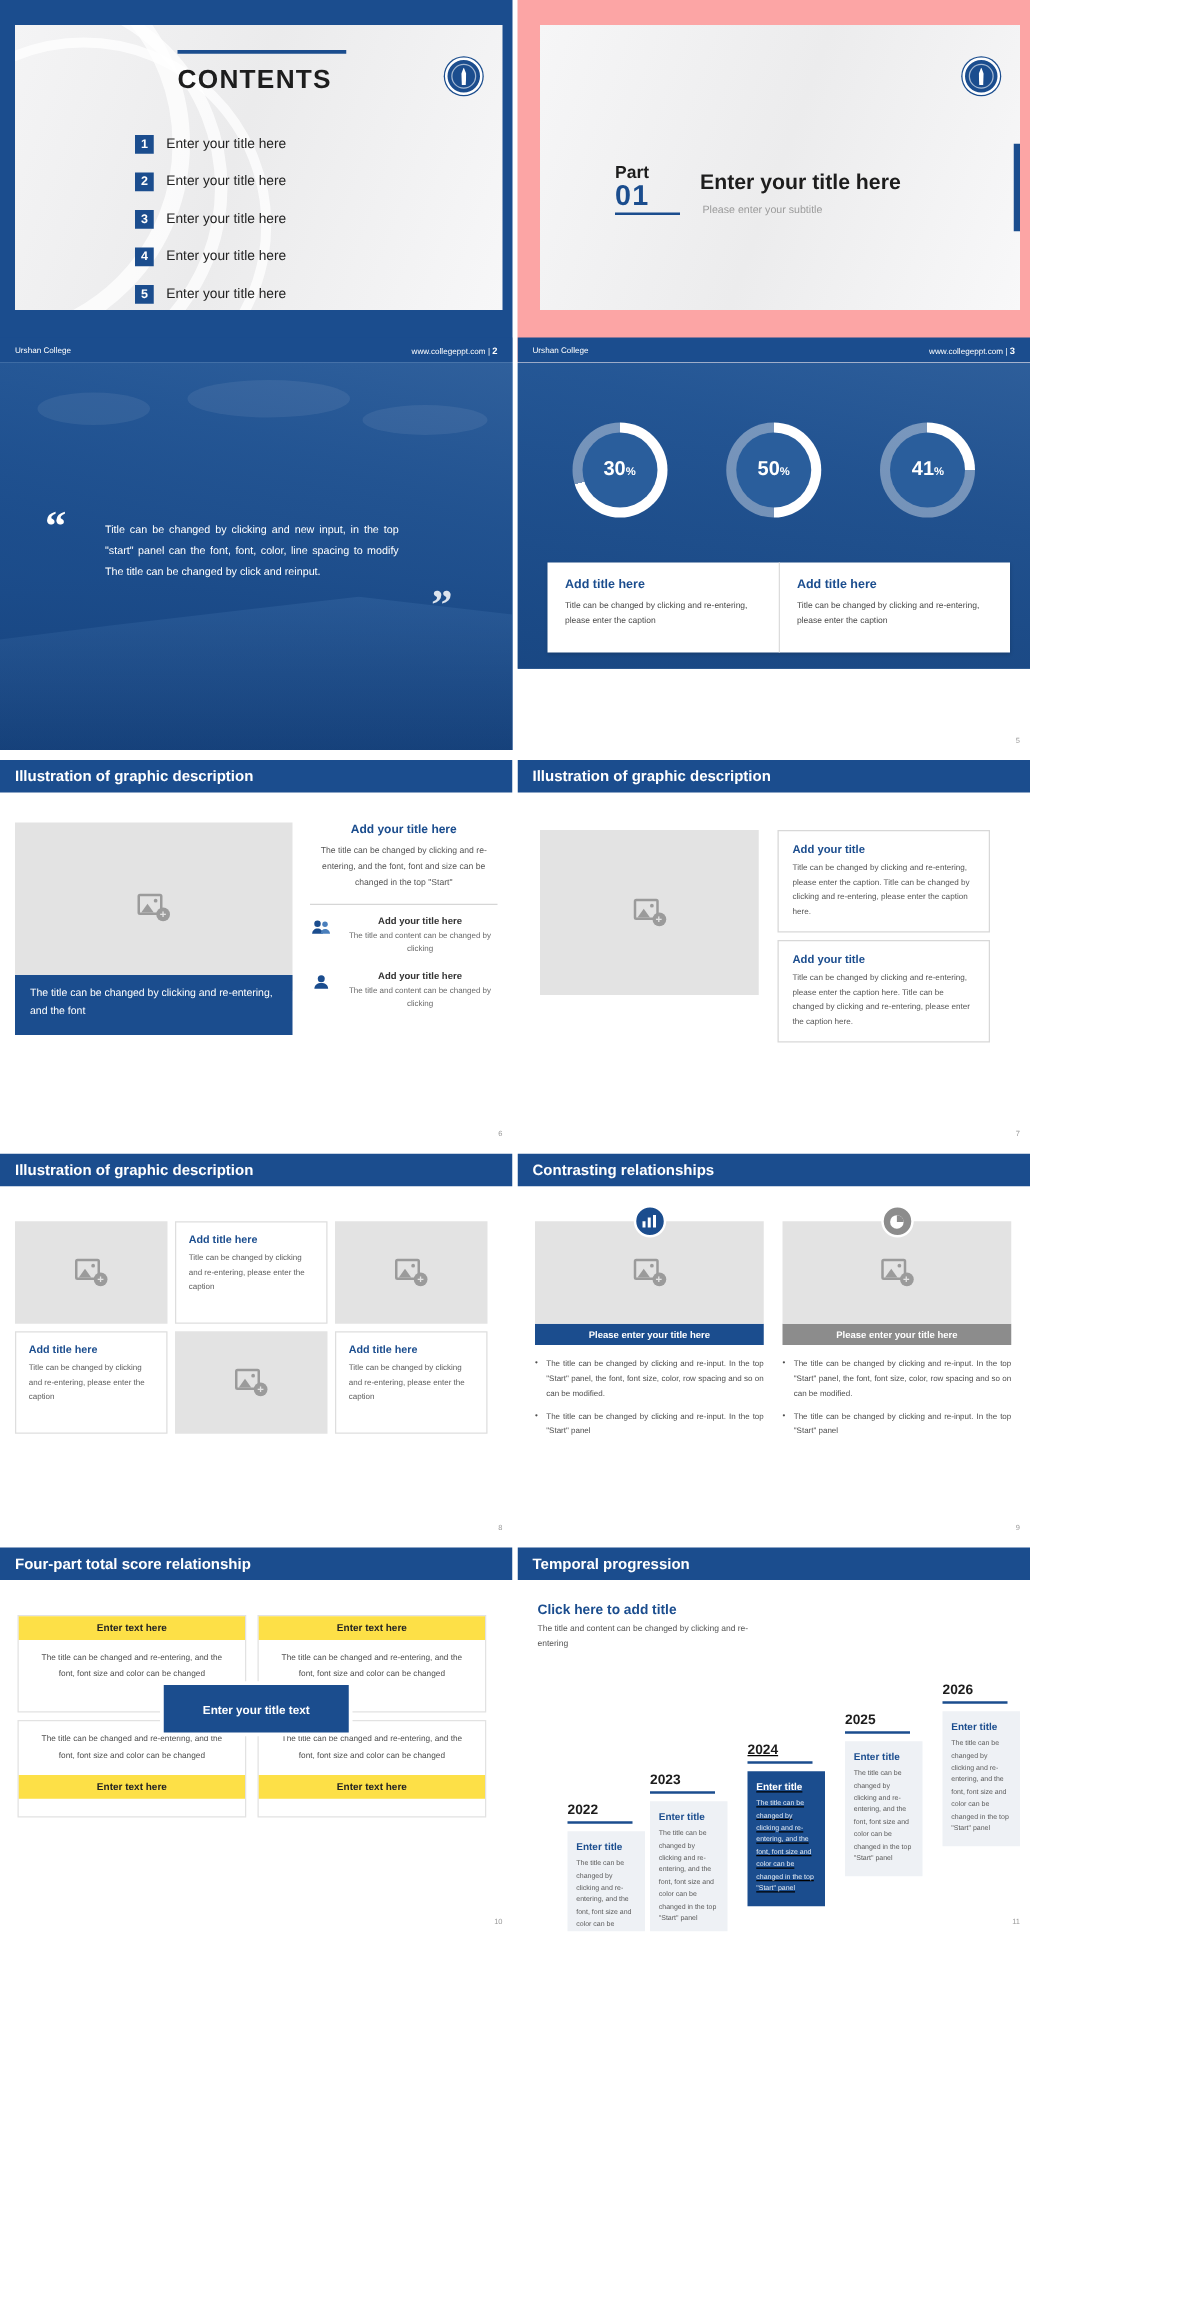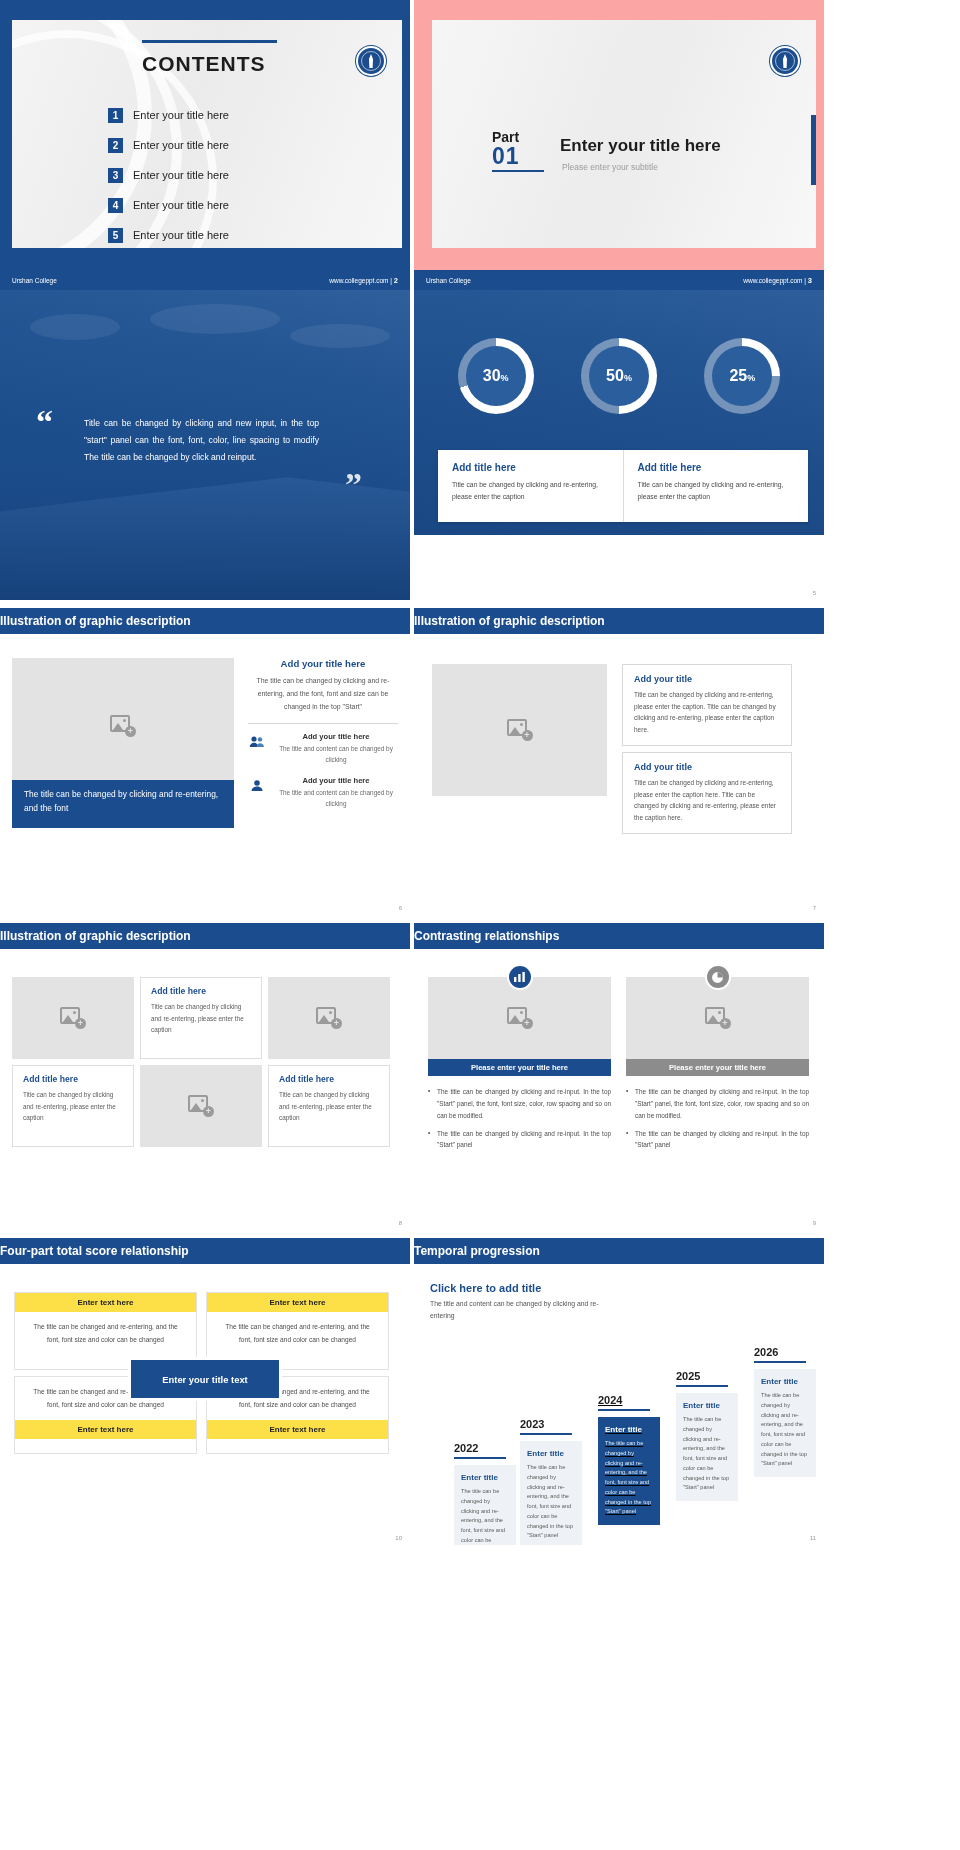--- a/index.html
+++ b/index.html
@@ -6,21 +6,21 @@
   body {
     width:960px; height:1850px;
     background:#ffffff;
     font-family:"Liberation Sans", sans-serif;
     overflow:hidden;
   }
   .grid { display:grid; grid-template-columns:410px 410px; column-gap:4px; width:960px; }
   .slide { position:relative; overflow:hidden; background:#fff; }
   .bar-title {
     background:#1b4d8e; color:#fff; font-weight:bold;
-    display:flex; align-items:center; 
+    display:flex; align-items:center; padding-left:12px;
   }
   .pagenum { position:absolute; right:8px; bottom:4px; font-size:6px; color:#999; }
   .phimg {
     background:#e3e3e3; display:flex; align-items:center; justify-content:center;
   }
   .phicon { width:26px; height:22px; position:relative; }
   .phicon .frame {
     position:absolute; left:0; top:0; width:20px; height:17px;
     border:2px solid #9b9b9b; border-radius:2px; background:#e3e3e3;
   }
@@ -291,21 +291,21 @@
       <div class="donut" style="background:conic-gradient(#ffffff 0% 70%, rgba(255,255,255,.38) 70% 100%);">
         <span style="position:absolute;inset:8px;border-radius:50%;background:#2a5e9c;"></span>
         <span class="lbl"><span>30</span><small>%</small></span>
       </div>
       <div class="donut" style="background:conic-gradient(#ffffff 0% 50%, rgba(255,255,255,.38) 50% 100%);">
         <span style="position:absolute;inset:8px;border-radius:50%;background:#2a5e9c;"></span>
         <span class="lbl"><span>50</span><small>%</small></span>
       </div>
       <div class="donut" style="background:conic-gradient(#ffffff 0% 25%, rgba(255,255,255,.38) 25% 100%);">
         <span style="position:absolute;inset:8px;border-radius:50%;background:#2a5e9c;"></span>
-        <span class="lbl"><span>25</span><small>%</small></span>
+        <span class="lbl"><span>41</span><small>%</small></span>
       </div>
     </div>
     <div class="panel">
       <div class="col">
         <h4>Add title here</h4>
         <p>Title can be changed by clicking and re-entering, please enter the caption</p>
       </div>
       <div class="col">
         <h4>Add title here</h4>
         <p>Title can be changed by clicking and re-entering, please enter the caption</p>
@@ -496,21 +496,21 @@
     </div>
     <div class="q" style="left:14px;top:146px;height:78px;">
       <div class="qbody">The title can be changed and re-entering, and the font, font size and color can be changed</div>
       <div class="qhead">Enter text here</div>
     </div>
     <div class="q" style="left:206px;top:146px;height:78px;">
       <div class="qbody">The title can be changed and re-entering, and the font, font size and color can be changed</div>
       <div class="qhead">Enter text here</div>
     </div>
 
-    <div class="center" style="top:149px;">Enter your title text</div>
+    <div class="center" style="top:137px;">Enter your title text</div>
     <div class="pagenum">10</div>
   </div>
 
   <div class="slide cs s11">
     <div class="hdr">
       <div class="bar-title">Temporal progression</div>
     </div>
     <h3>Click here to add title</h3>
     <div class="lead">The title and content can be changed by clicking and re-entering</div>
 

